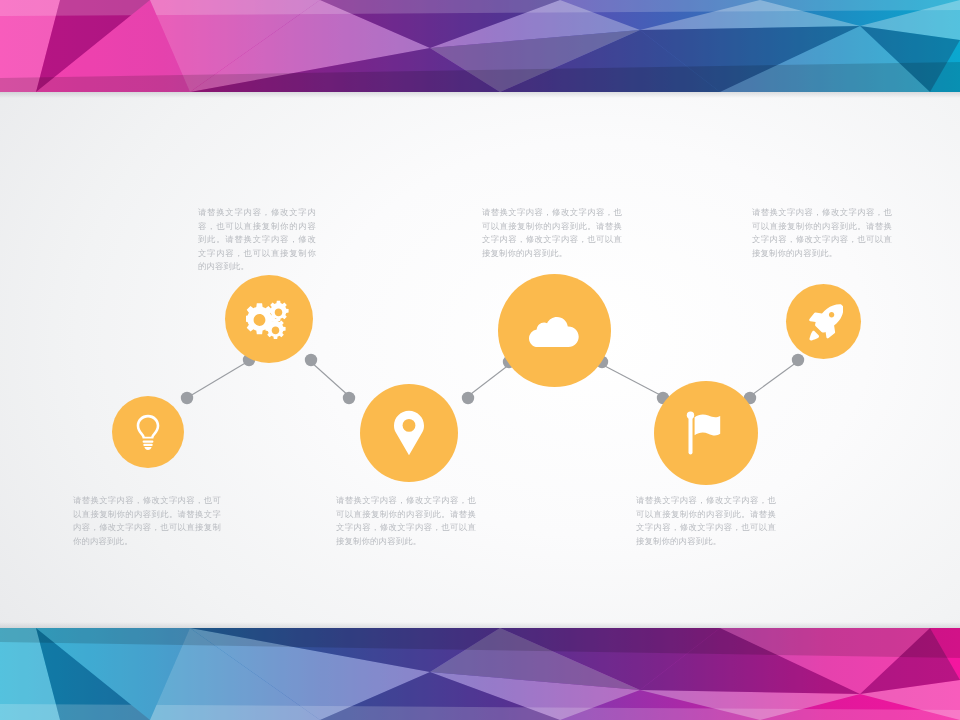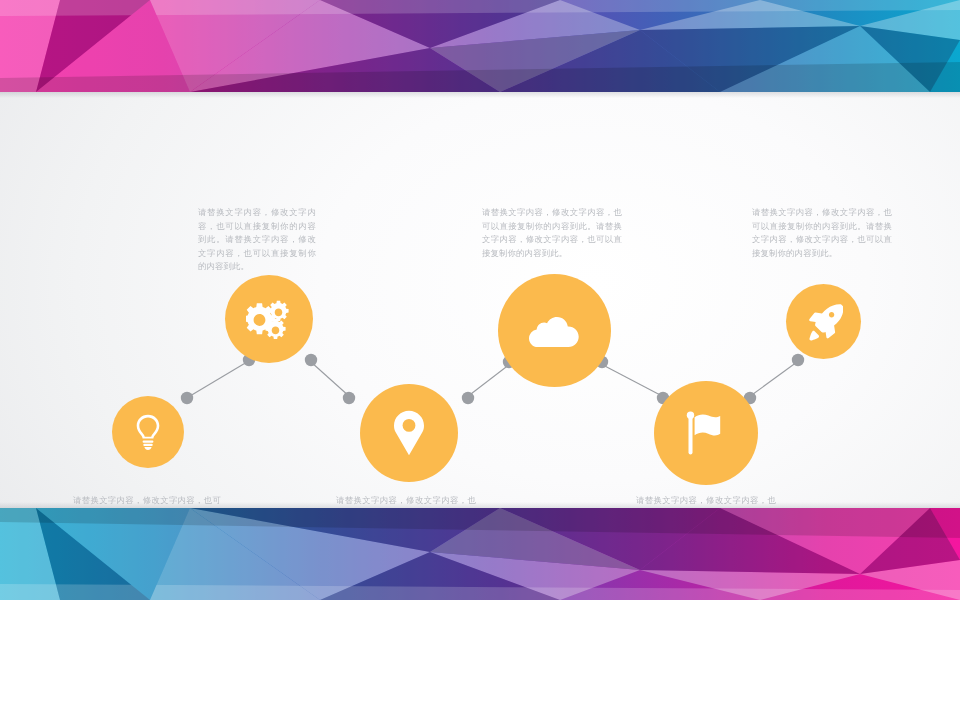--- a/index.html
+++ b/index.html
@@ -1,21 +1,21 @@
 <!DOCTYPE html>
 <html><head>
 <meta charset="utf-8">
 <style>
   html,body{margin:0;padding:0;}
   body{
     width:960px;height:720px;overflow:hidden;
     font-family:"Liberation Sans","DejaVu Sans",sans-serif;
     background:#ffffff;
   }
-  .slide{position:relative;width:960px;height:600px;overflow:hidden;background:#fff;}
+  .slide{position:relative;width:960px;height:720px;overflow:hidden;background:#fff;}
 
   
   .band{position:absolute;left:0;width:960px;overflow:hidden;}
   .band-top{top:0;height:92px;}
   .band-bottom{bottom:0;height:92px;}
   .band svg{display:block;width:960px;height:100%;}
 
   
   .panel{
     position:absolute;left:0;right:0;top:92px;bottom:92px;

